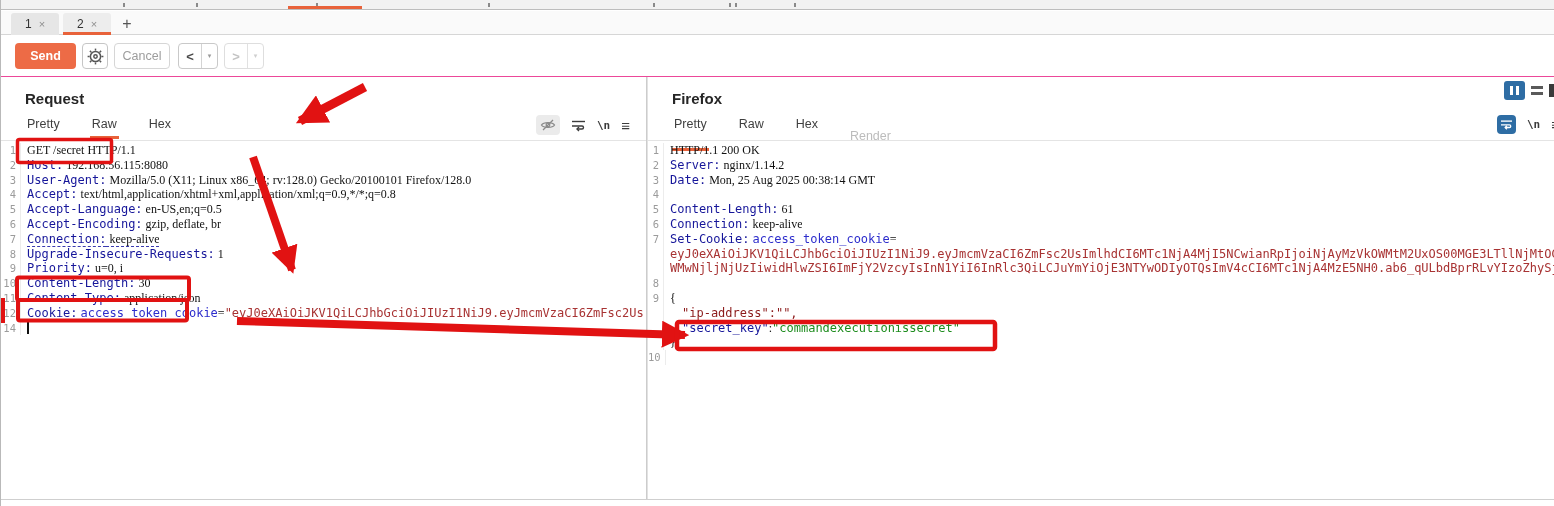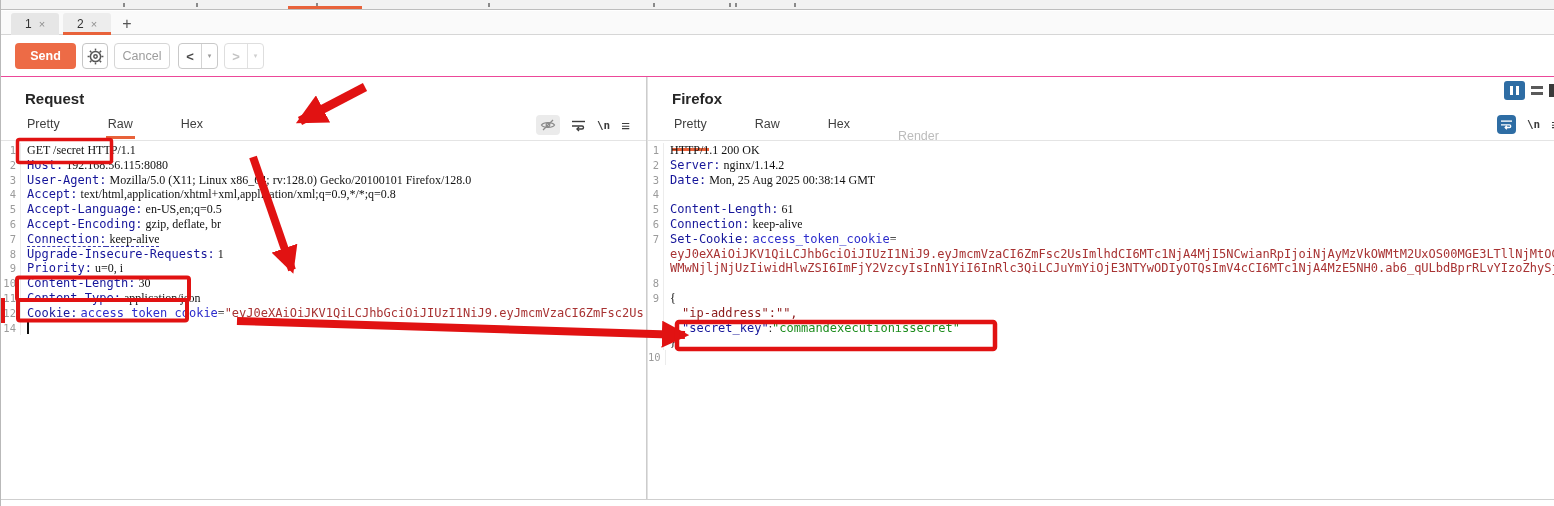--- a/index.html
+++ b/index.html
@@ -47,21 +47,21 @@
   .split-btn.disabled .main { color:#c3c3c3; border-right-color:#e1e1e1; }
   .split-btn.disabled { border-color:#dedede; }
   .split-btn.disabled .caret-part { color:#cfcfcf; }
   
   .panels { position:absolute; top:77px; left:0; right:0; height:423px;
     display:flex; border-bottom:1px solid #cfcfcf; background:#fff; }
   .panel { position:relative; overflow:hidden; height:100%; }
   .panel.request { width:646px; border-right:1px solid #cccccc; }
   .panel.response { flex:1; border-left:1px solid #e2e2e2; }
   .panel-title { position:absolute; top:13px; left:24px; font-size:15px; font-weight:bold; color:#262626; }
-  .panel-tabs { position:absolute; top:40px; left:24px; display:flex; gap:44px; }
+  .panel-tabs { position:absolute; top:40px; left:24px; display:flex; gap:28px; }
   .ptab { font-size:12.5px; color:#3f3f3f; padding:0 2px 5px 2px; border-bottom:3px solid transparent; }
   .ptab.active { border-bottom-color:#e8623a; }
   .ptab.disabled { color:#bcbcbc;margin-top:12px; }
   .editor { position:absolute; top:63px; left:0; right:0; bottom:0;
     border-top:1px solid #e4e4e4; padding-top:2px;
     font-family:"DejaVu Sans Mono", monospace; font-size:12px; }
   .row { display:flex; height:14.8px; line-height:14.8px; }
   .ln { flex:0 0 20px; text-align:right; padding-right:4px; color:#9b9b9b;
     font-size:10.5px; border-right:1px solid #ececec; }
   .response .ln { flex-basis:16px; }

